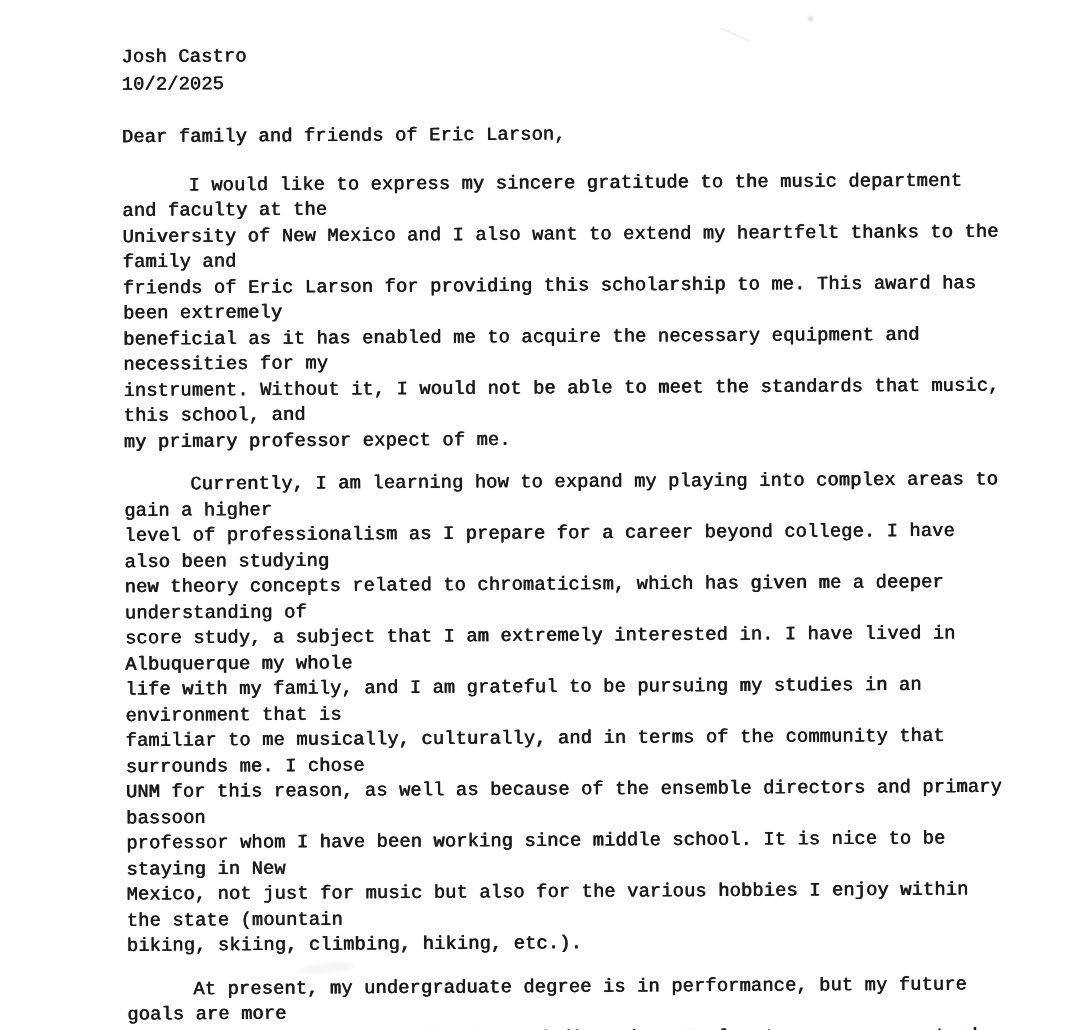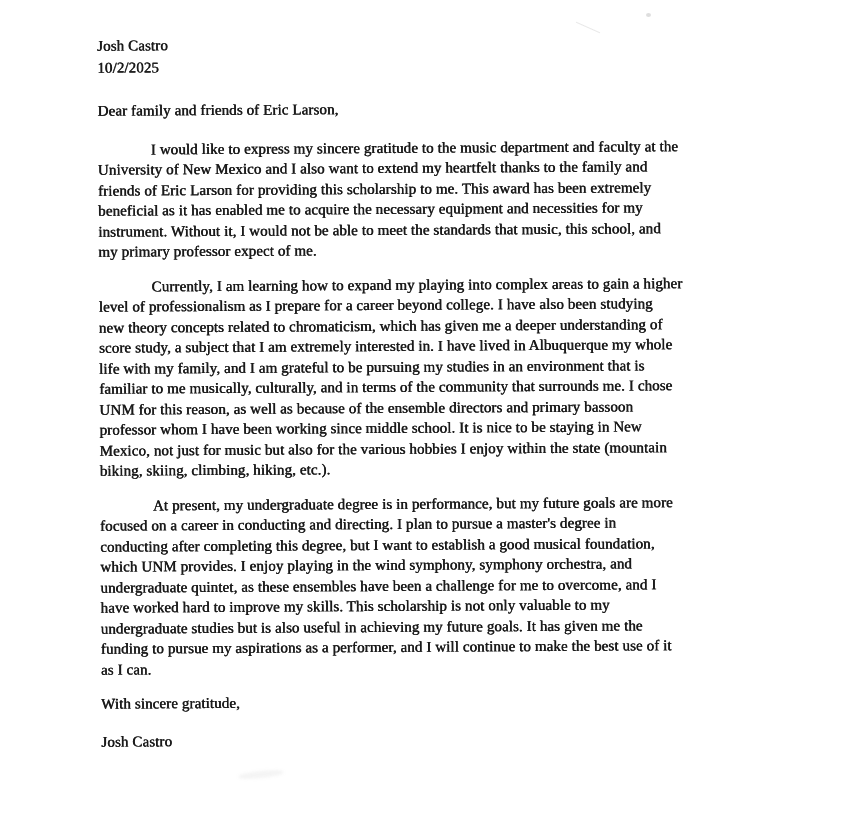--- a/index.html
+++ b/index.html
@@ -6,21 +6,21 @@
     margin: 0;
     padding: 0;
     background: #ffffff;
   }
   .page {
     position: relative;
     width: 861px;
     height: 824px;
     background: var(--page-bg, #ffffff);
     overflow: hidden;
-    font-family: Liberation Serif, serif;
+    font-family: Liberation Mono, monospace;
   }
   .letter {
     position: absolute;
     left: 97px;
     top: 34px;
     width: 706px;
     transform: rotate(-0.35deg);
     transform-origin: 40% 0;
     color: var(--text-color, #1b1b1b);
     font-size: 15px;

